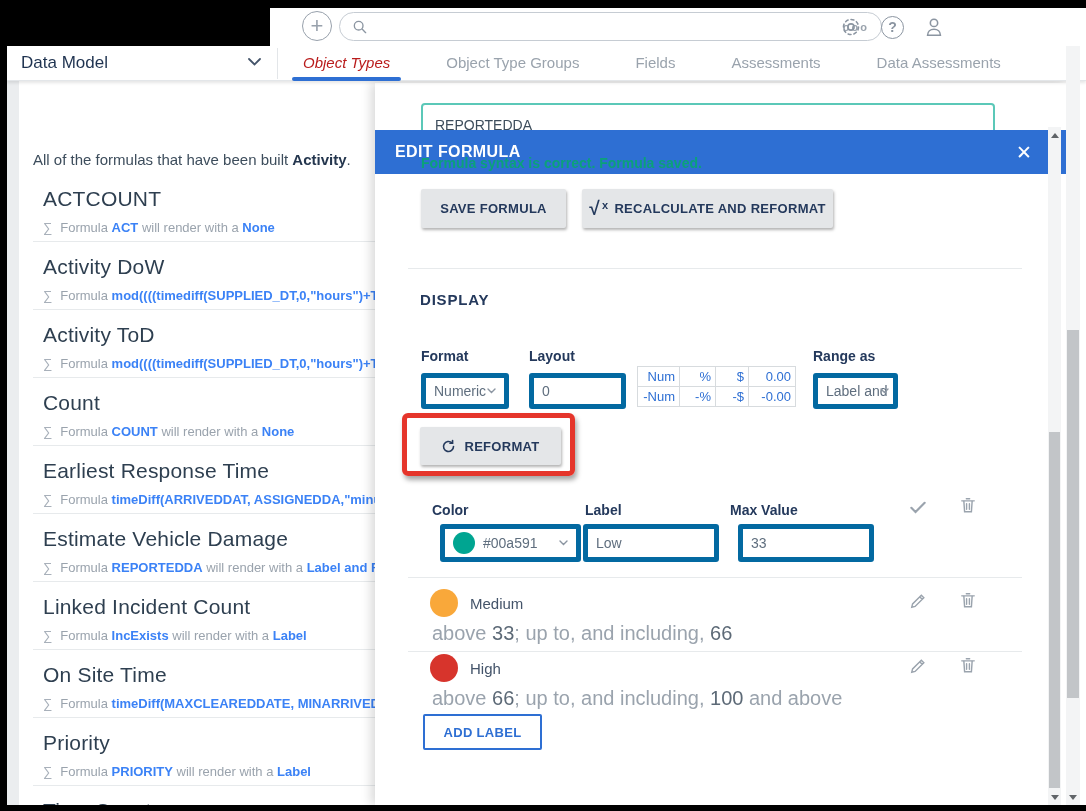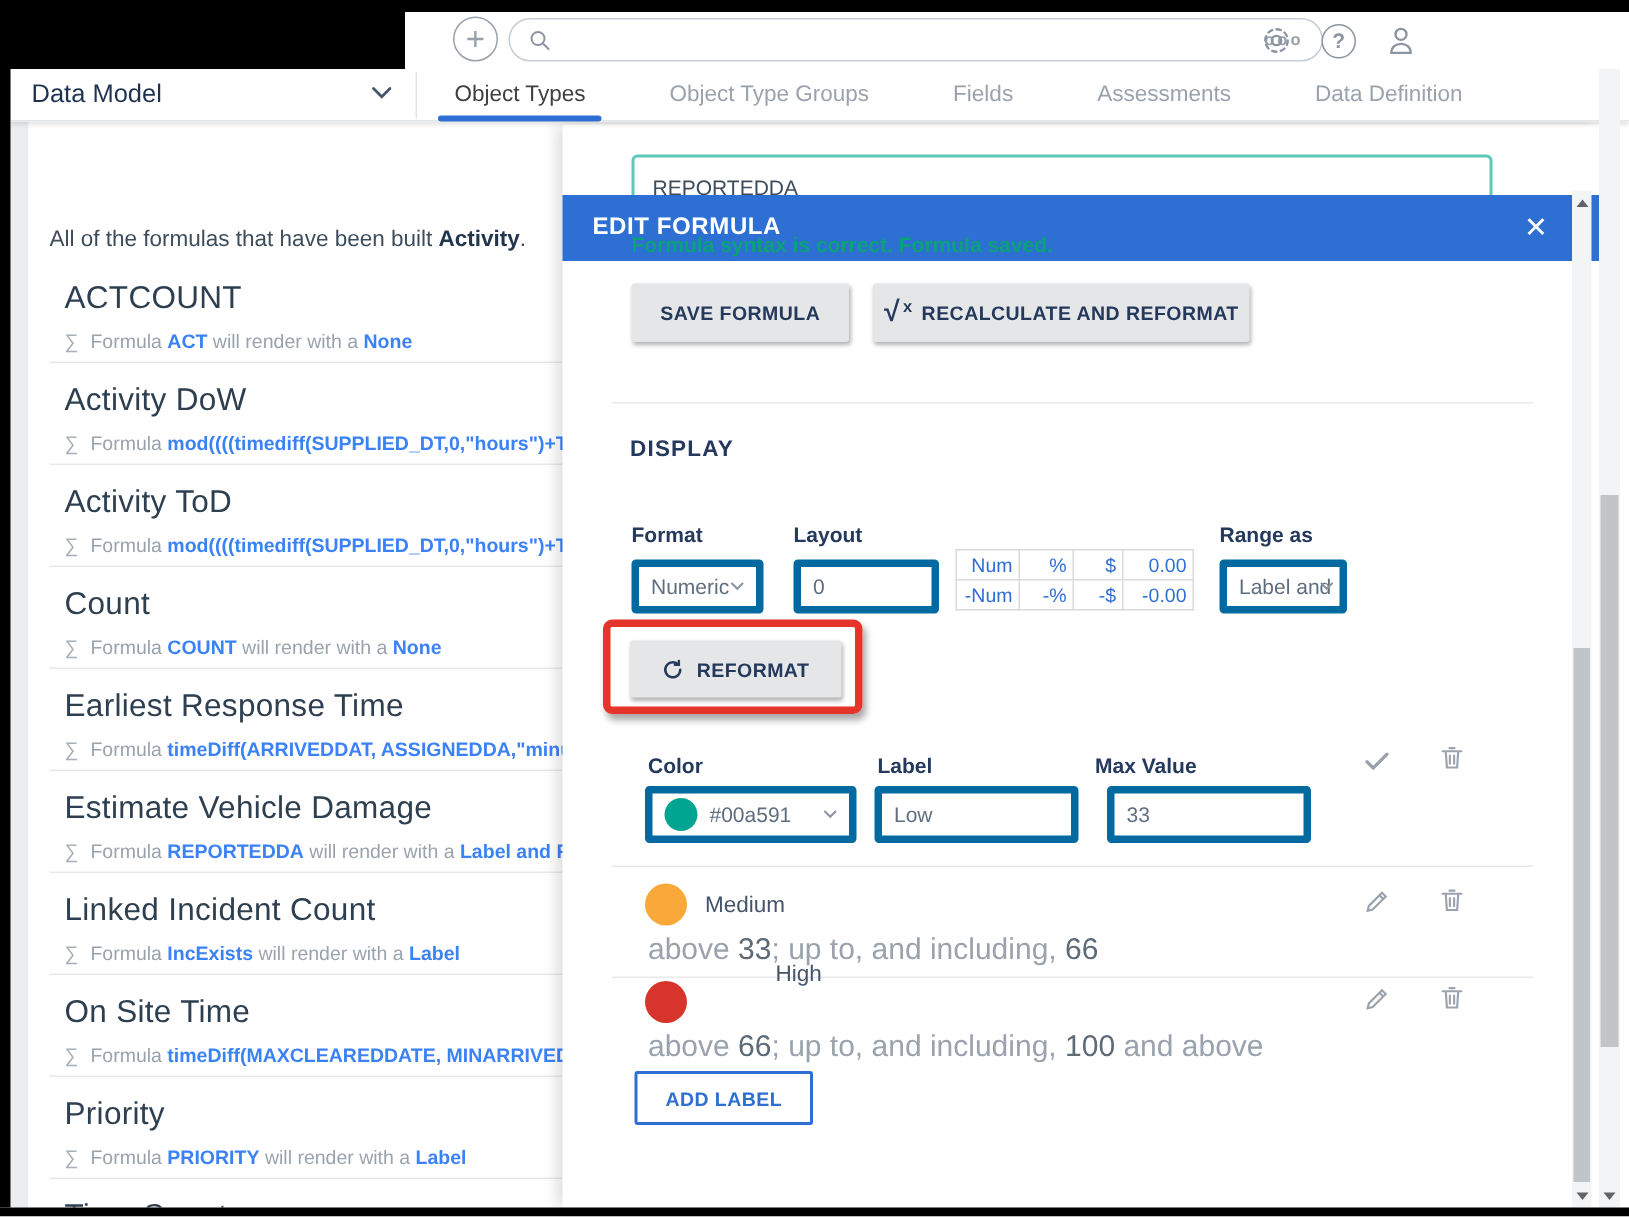--- a/index.html
+++ b/index.html
@@ -25,21 +25,21 @@
   .icon-help-circle { width:23px; height:23px; border:1.8px solid #8b95a1; border-radius:50%; color:#8b95a1; font-size:14px; font-weight:700; display:flex; align-items:center; justify-content:center; }
 
   
   .navrow { position:absolute; left:7px; top:46px; width:1079px; height:35px; background:#fff; border-bottom:1px solid #e3e6e9; box-shadow:0 2px 3px rgba(0,0,0,0.10); z-index:40; }
   .dm-select { position:absolute; left:14px; top:0; width:248px; height:34px; display:flex; align-items:center; }
   .dm-label { font-size:17px; color:#1f3350; }
   .dm-chevron { position:absolute; right:8px; top:12px; }
   .nav-divider { position:absolute; left:270px; top:2px; width:1px; height:31px; background:#e3e6e9; }
   .tabs { position:absolute; left:283px; top:0; height:35px; display:flex; }
   .tab { font-size:15px; color:#9aa3ad; padding:8px 13px 0 13px; height:35px; position:relative; white-space:nowrap; }
-  .tab.active { color:#404040; }
+  .tab.active { color:#b91c1c;font-style:italic; }
   .tab.active:after { content:""; position:absolute; left:2px; right:2px; bottom:0; height:4px; background:#2e6fd3; border-radius:2px; }
   .tab.gap { margin-left:30px; }
 
   
   .page-gutter { position:absolute; left:7px; top:81px; width:12px; height:724px; background:#ebedef; z-index:5; }
   .left-panel { position:absolute; left:19px; top:81px; width:1047px; height:724px; background:#fff; overflow:hidden; z-index:6; padding-left:14px; }
   .intro { margin-top:70px; margin-left:0; font-size:15px; color:#3d4d5c; }
   .intro b { color:#24364e; }
   .f-list { margin-top:6px; }
   .f-item { padding:13px 0 0 10px; height:68px; border-bottom:1px solid #e7eaec; }
@@ -134,21 +134,21 @@
           <path d="M1 1l5.5 5.5L12 1"></path>
         </svg>
     </span>
   </div>
   <div class="nav-divider"></div>
   <div class="tabs">
     <div class="tab active">Object Types</div>
     <div class="tab gap">Object Type Groups</div>
     <div class="tab gap">Fields</div>
     <div class="tab gap">Assessments</div>
-    <div class="tab gap">Data Definition</div>
+    <div class="tab gap">Data Assessments</div>
   </div>
 </div>
 
 <div class="page-gutter"></div>
 <div class="left-panel">
   <div class="intro">
     <span>All of the formulas that have been built </span><b>Activity</b><span>.</span>
   </div>
   <div class="f-list">
     <div class="f-item">
@@ -256,21 +256,21 @@
           <path d="M18.5 2.5v4.2h-4.2"></path>
         </svg>
       <span>REFORMAT</span>
     </button>
   </div>
 
   <div class="fld-label" style="left:57px; top:419px;">Color</div>
   <div class="fld-label" style="left:210px; top:419px;">Label</div>
   <div class="fld-label" style="left:355px; top:419px;">Max Value</div>
 
-  <div class="ctrl" style="left:55px; top:441px; width:141px; height:38px;">
+  <div class="ctrl" style="left:65px; top:441px; width:141px; height:38px;">
     <span class="swatch" style="width:22px; height:22px; background:#00a591; margin-right:8px;"></span>
     <span>#00a591</span>
     <span class="chev">
         <svg width="9" height="6" viewBox="0 0 9 6" fill="none" stroke="#8b95a1" stroke-width="1.4" stroke-linecap="round">
           <path d="M1 1l3.5 3.5L8 1"></path>
         </svg>
       </span>
   </div>
   <input class="ctrl" style="left: 208px; top: 441px; width: 136px; height: 38px;" value="Low">
   <input class="ctrl" style="left: 363px; top: 441px; width: 136px; height: 38px;" value="33">
@@ -297,21 +297,21 @@
   </div>
   <div class="act-icon" style="left:583px; top:507px;">
     <svg viewBox="0 0 24 24" fill="none" stroke-width="1.7" stroke-linecap="round">
         <path d="M4.5 7h15M10 4.5h4M7 7l.9 13h8.2L17 7M10.3 10.5v6.5M13.7 10.5v6.5"></path>
       </svg>
   </div>
 
   <div class="hdiv div3"></div>
 
   <div class="row-circle" style="left:55px; top:571px; background:#d7342c;"></div>
-  <div class="row-name" style="left:95px; top:558px;margin-left:47px;">High</div>
+  <div class="row-name" style="left:95px; top:577px;">High</div>
   <div class="row-range" style="left:57px; top:604px;text-align:center;"><span>above </span><b>66</b><span>; up to, and including, </span><b>100</b><span> and above</span></div>
   <div class="act-icon" style="left:533px; top:573px;">
     <svg viewBox="0 0 24 24" fill="none" stroke-width="1.7" stroke-linecap="round">
         <path d="M4.5 19.5l1-4L16 5l3 3L8.5 18.5l-4 1zM14 7l3 3"></path>
       </svg>
   </div>
   <div class="act-icon" style="left:583px; top:572px;">
     <svg viewBox="0 0 24 24" fill="none" stroke-width="1.7" stroke-linecap="round">
         <path d="M4.5 7h15M10 4.5h4M7 7l.9 13h8.2L17 7M10.3 10.5v6.5M13.7 10.5v6.5"></path>
       </svg>

